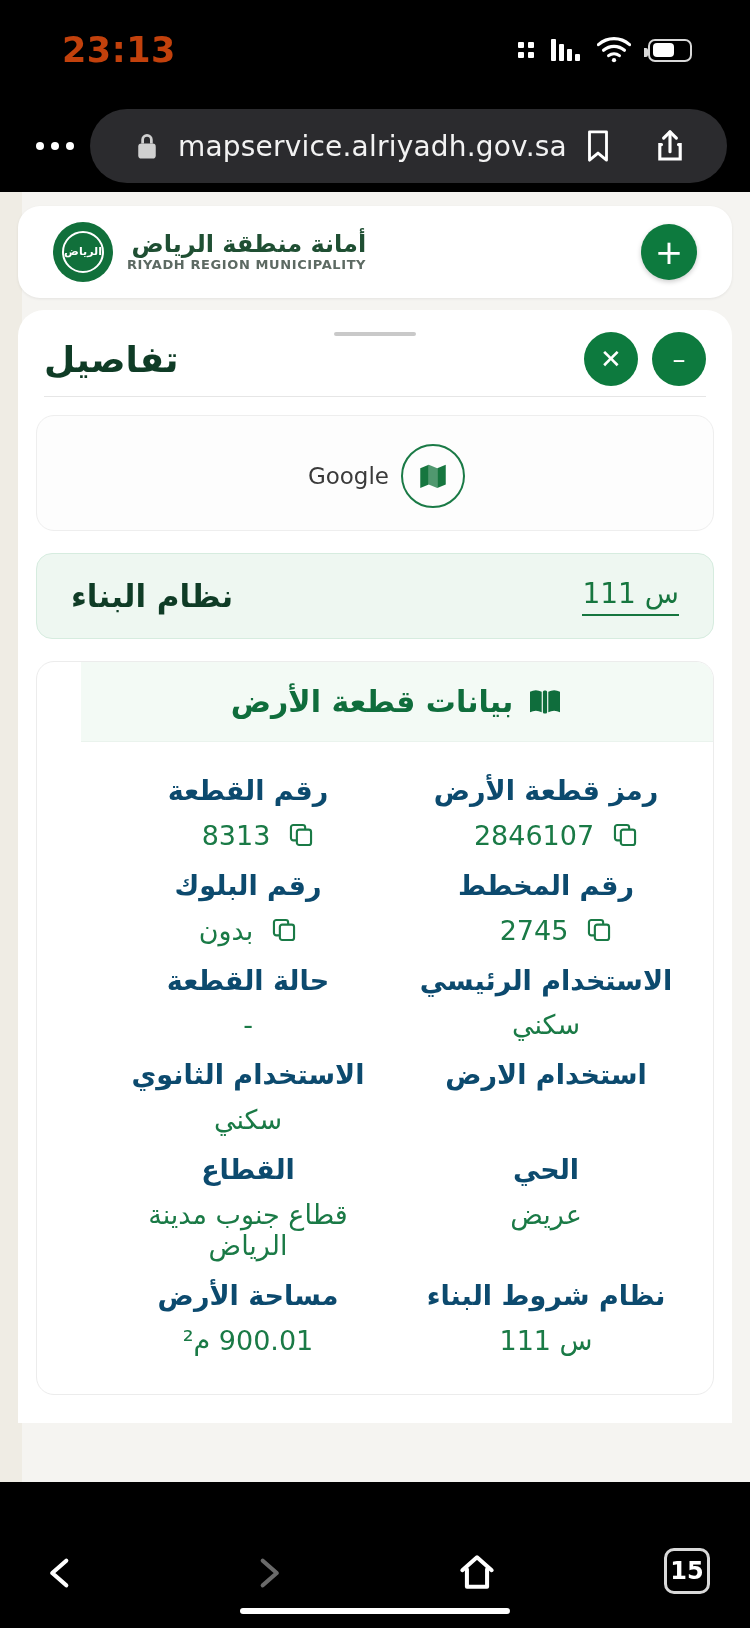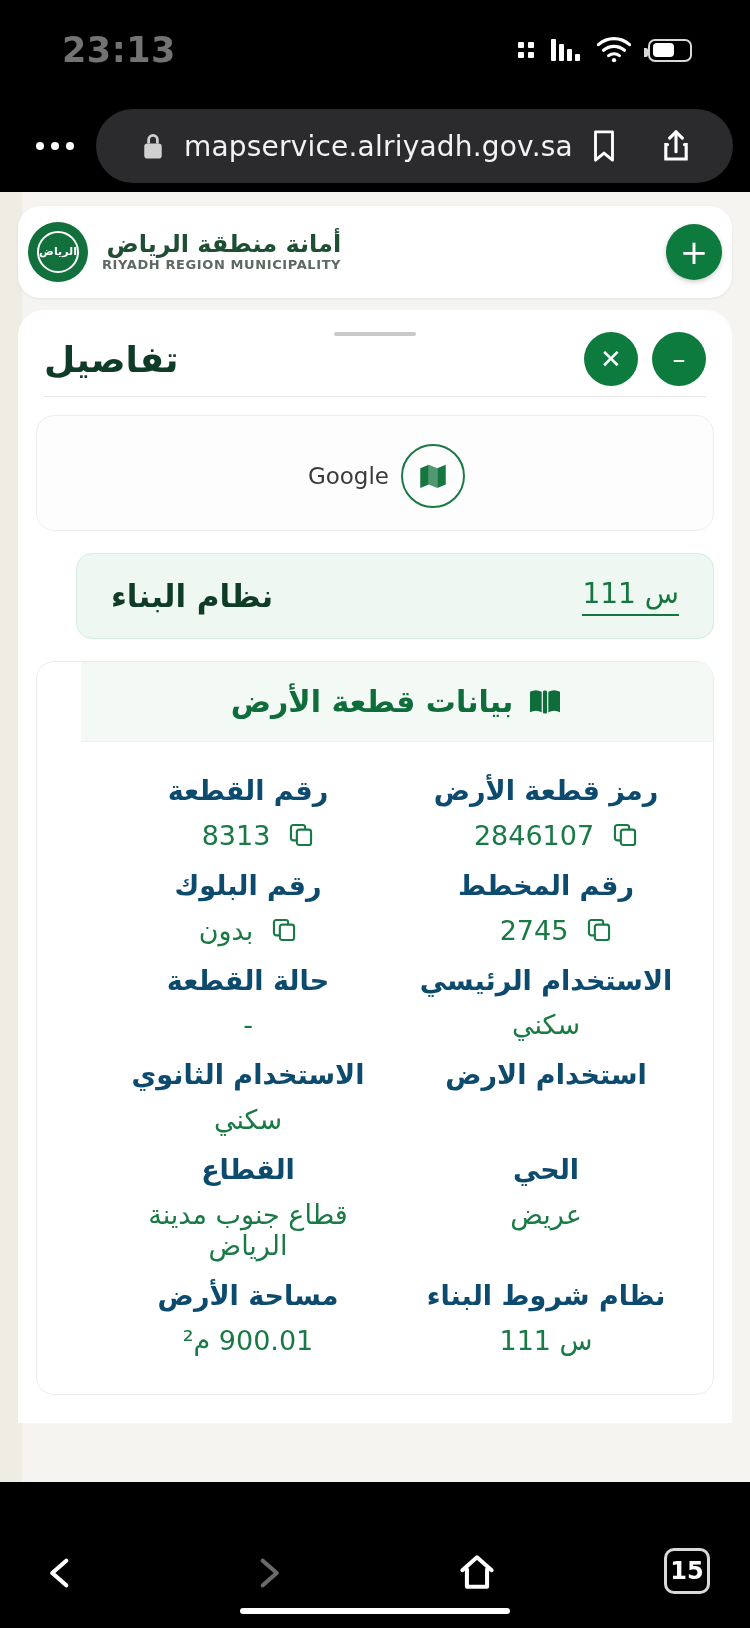--- a/index.html
+++ b/index.html
@@ -24,21 +24,21 @@
     display: flex;
     align-items: center;
     justify-content: space-between;
     padding: 0 58px 0 62px;
     flex-direction: row-reverse;
   }
   .status-time {
     font-size: 35px;
     font-weight: 600;
     letter-spacing: 0.5px;
-    color: #737373;
+    color: #c2410c;
   }
   .status-icons {
     display: flex;
     align-items: center;
     gap: 17px;
     flex-direction: row;
   }
   .battery {
     width: 44px; height: 23px;
     border: 2.5px solid #d8d8d8;
@@ -73,21 +73,20 @@
   .signal-bars i:nth-child(4){height:22px;}
   .dots2 { display:flex; flex-direction:column; gap:4px; }
 
   
   .browserbar {
     height: 92px;
     background: #000;
     display: flex;
     align-items: center;
     padding: 0 24px;
-    gap: 6px;
     flex-direction: row-reverse;
   }
   .urlpill {
     flex: 1;
     height: 74px;
     background: #2b2b2e;
     border-radius: 37px;
     display: flex;
     align-items: center;
     justify-content: space-between;
@@ -127,21 +126,21 @@
   .content-inner { position: relative; padding: 0; }
 
   .topcard {
     margin: 14px 18px 0 18px;
     background: #fff;
     border-radius: 22px;
     height: 92px;
     display: flex;
     align-items: center;
     justify-content: space-between;
-    padding: 0 10px;
+    padding: 0 35px;
     flex-direction: row-reverse;
     box-shadow: 0 1px 3px rgba(0,0,0,.07);
   }
   .logo-wrap { display:flex; align-items:center; gap:14px; flex-direction: row-reverse;}
   .logo-circle {
     width: 60px; height: 60px; border-radius: 50%;
     background: #11703b;
     display:flex; align-items:center; justify-content:center;
     color:#fff; font-size: 13px; font-weight:700;
     position: relative;
@@ -218,21 +217,20 @@
 
   .buildsys {
     background: #eef7f1;
     border: 1px solid #d6ecdf;
     border-radius: 16px;
     height: 86px;
     display:flex; align-items:center; justify-content: space-between;
     flex-direction: row-reverse;
     padding: 0 34px;
     margin-bottom: 22px;
-    margin-left: 40px;
   }
   .buildsys-label { font-size: 31px; color: #0f3c26; font-weight: 700; }
   .buildsys-value {
     font-size: 28px; color: #16763f;
     border-bottom: 2px solid #16763f;
     padding-bottom: 4px;
   }
 
   .data-card {
     border: 1px solid #ececec;

